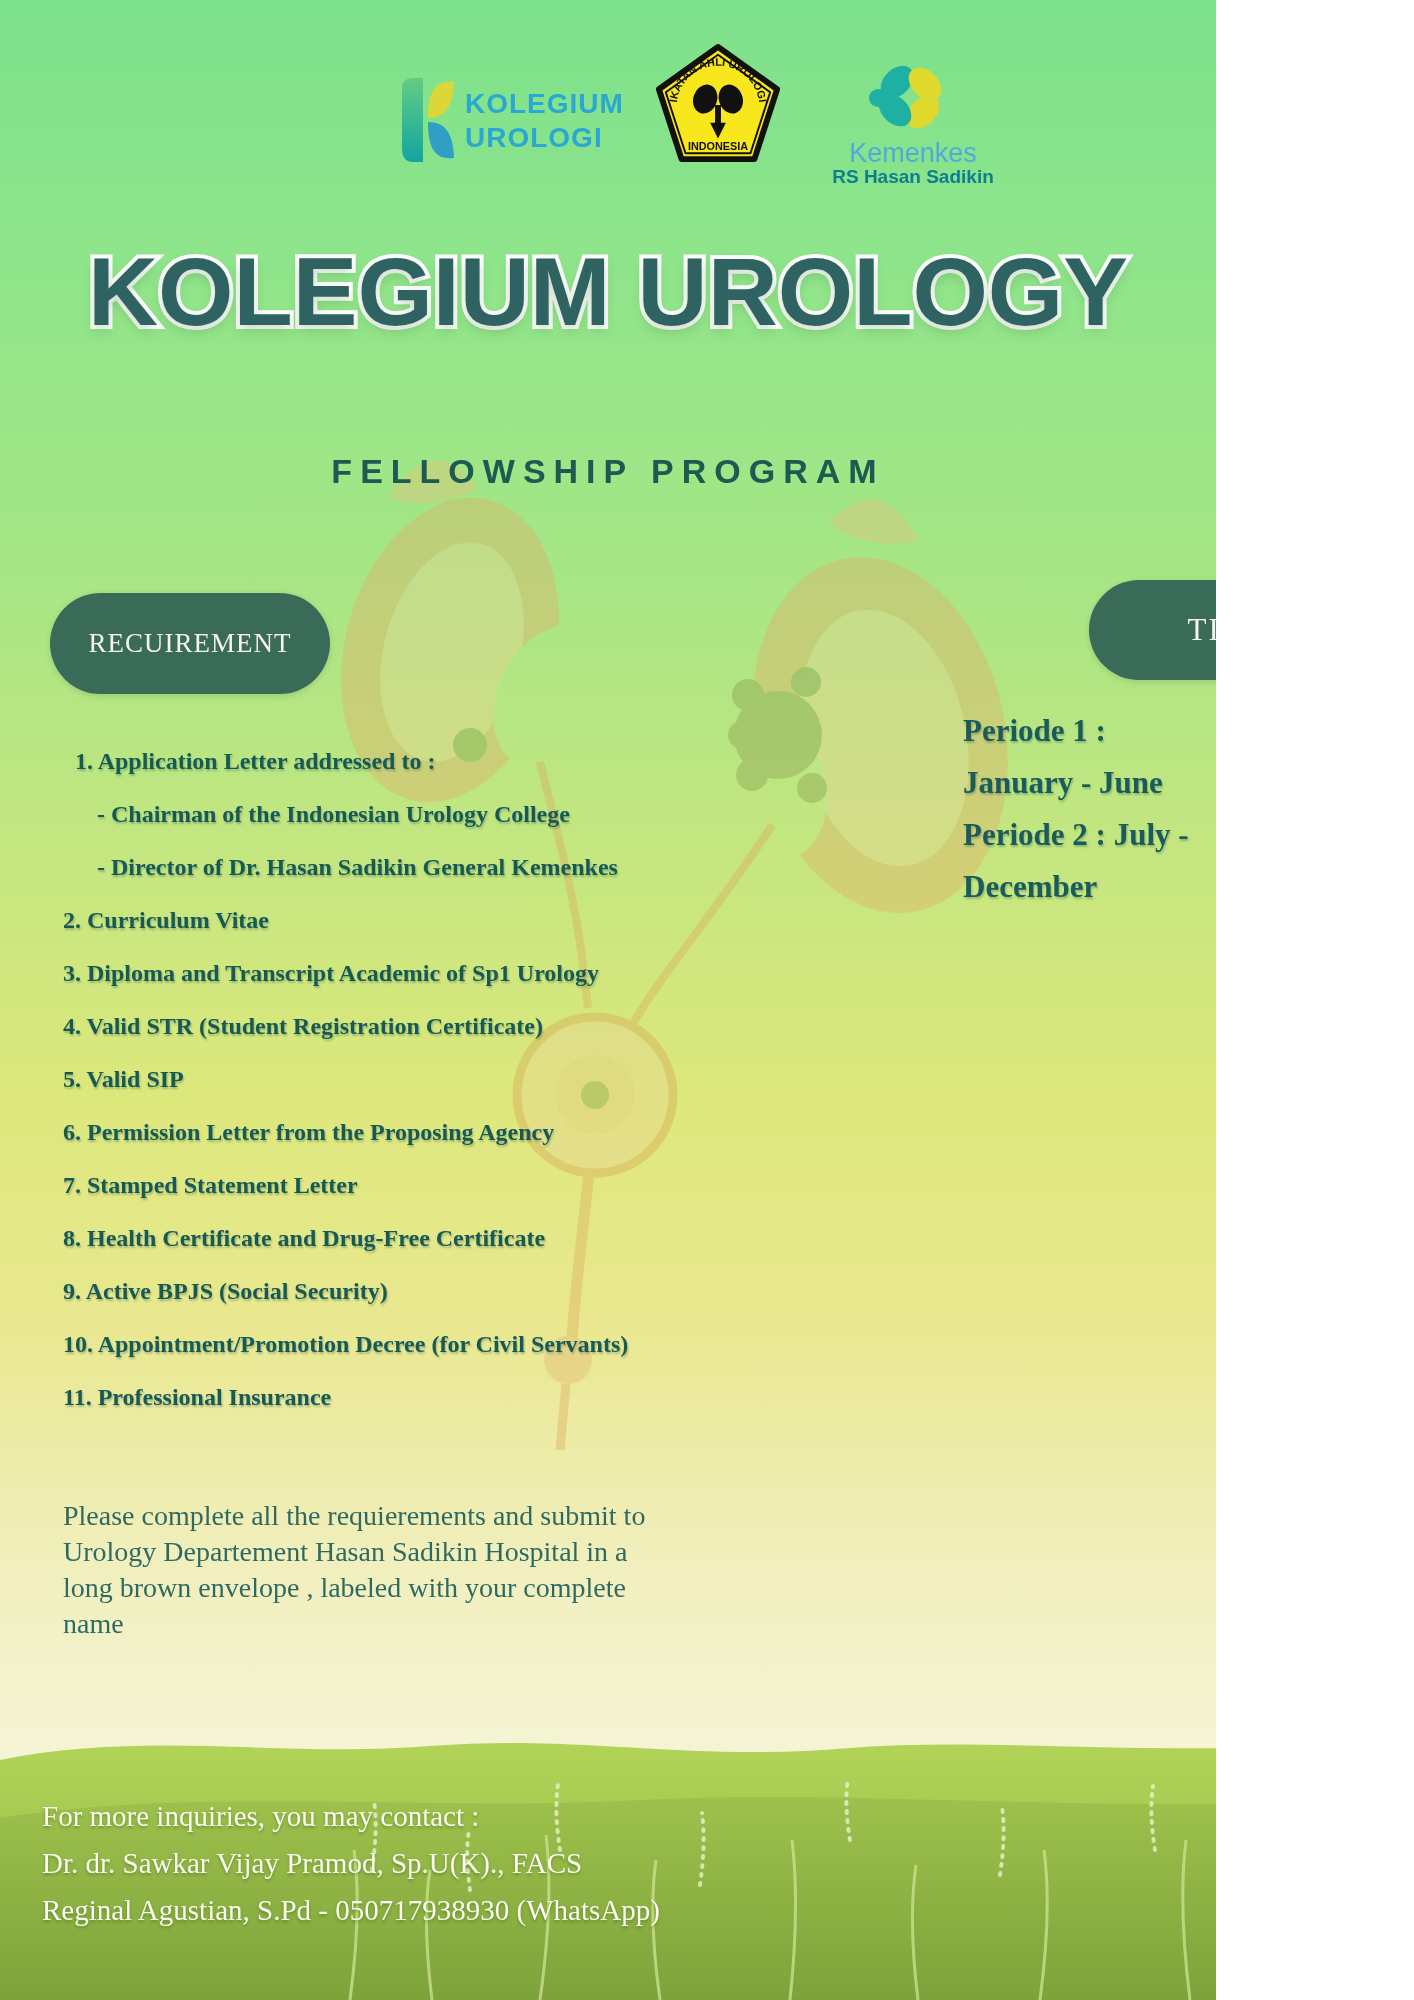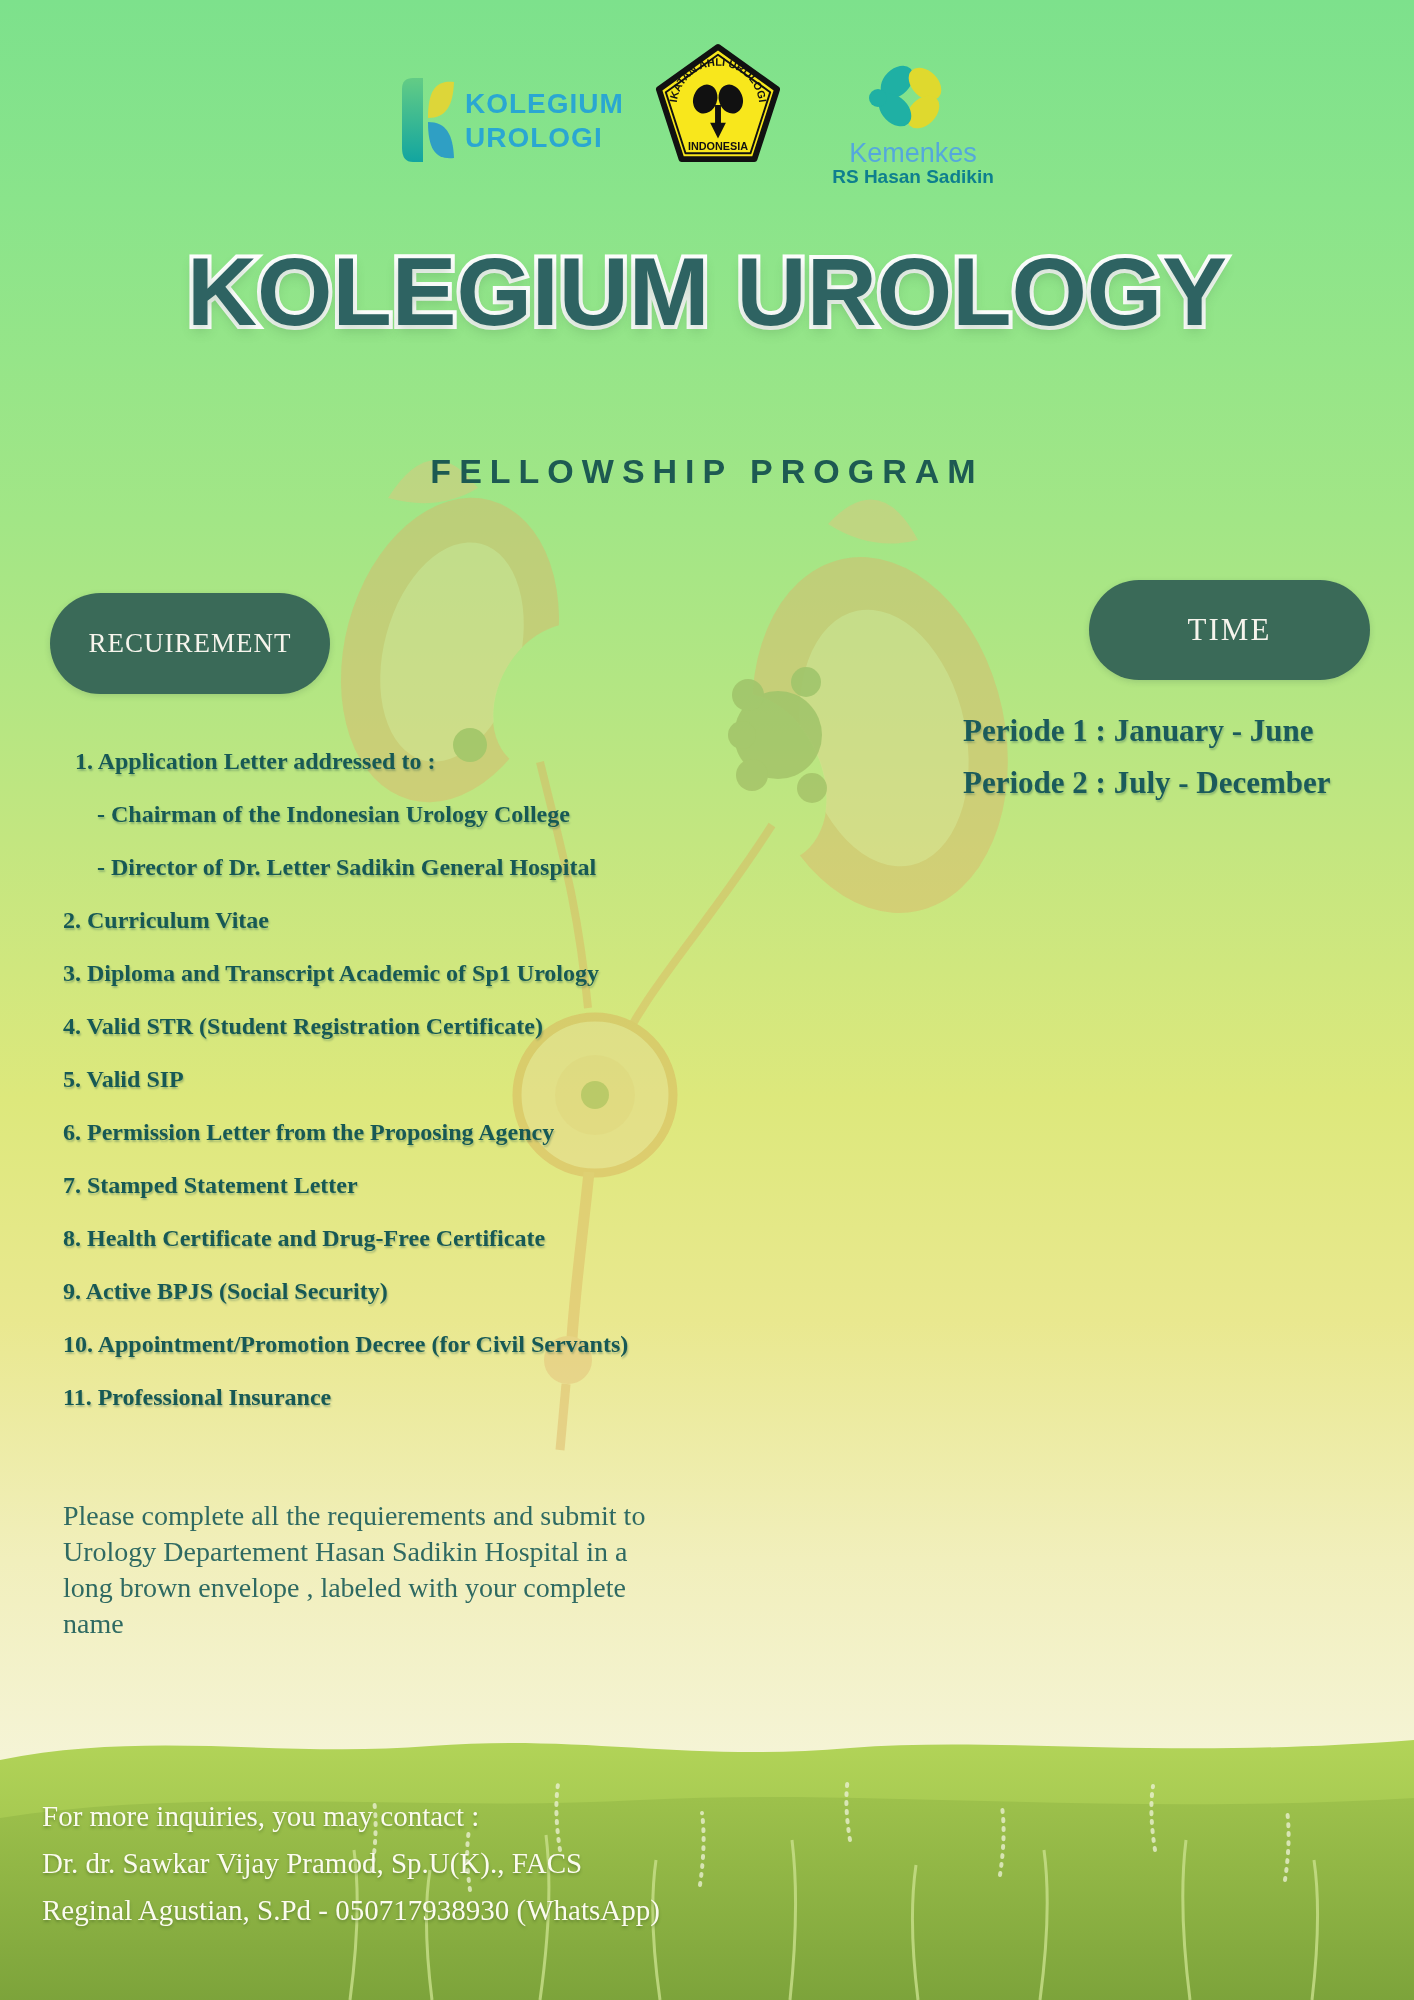--- a/index.html
+++ b/index.html
@@ -1,17 +1,17 @@
 <!DOCTYPE html>
 <html><head>
 <meta charset="utf-8">
 <style>
   html,body{margin:0;padding:0;}
   .poster{
-    position:relative;width:1414px;height:2000px;overflow:hidden;
+    position:relative;width:1216px;height:2000px;overflow:hidden;
     font-family:"Liberation Serif",serif;
     background:linear-gradient(180deg,
       #7de18c 0%, #8ae48b 10%, #a2e686 26%, #c3e680 42%,
       #dde87c 55%, #e9e88f 66%, #f1efbc 78%, #f5f4d6 88%, #f6f5da 100%);
   }
   .abs{position:absolute;}
   svg{display:block;}
 
   
   .kolegium-text1{left:465px;top:88px;font-family:"Liberation Sans",sans-serif;
@@ -170,21 +170,21 @@
   <div class="abs pill pill-time">TIME</div>
 
   <div class="abs periode">
     <div>Periode 1 : January - June</div>
     <div>Periode 2 : July - December</div>
   </div>
 
   <div class="abs req-list">
     <div class="req-item first">1. Application Letter addressed to :</div>
     <div class="req-item sub">- Chairman of the Indonesian Urology College</div>
-    <div class="req-item sub">- Director of Dr. Letter Sadikin General Hospital</div>
+    <div class="req-item sub">- Director of Dr. Hasan Sadikin General Kemenkes</div>
     <div class="req-item">2. Curriculum Vitae</div>
     <div class="req-item">3. Diploma and Transcript Academic of Sp1 Urology</div>
     <div class="req-item">4. Valid STR (Student Registration Certificate)</div>
     <div class="req-item">5. Valid SIP</div>
     <div class="req-item">6. Permission Letter from the Proposing Agency</div>
     <div class="req-item">7. Stamped Statement Letter</div>
     <div class="req-item">8. Health Certificate and Drug-Free Certificate</div>
     <div class="req-item">9. Active BPJS (Social Security)</div>
     <div class="req-item">10. Appointment/Promotion Decree (for Civil Servants)</div>
     <div class="req-item">11. Professional Insurance</div>

